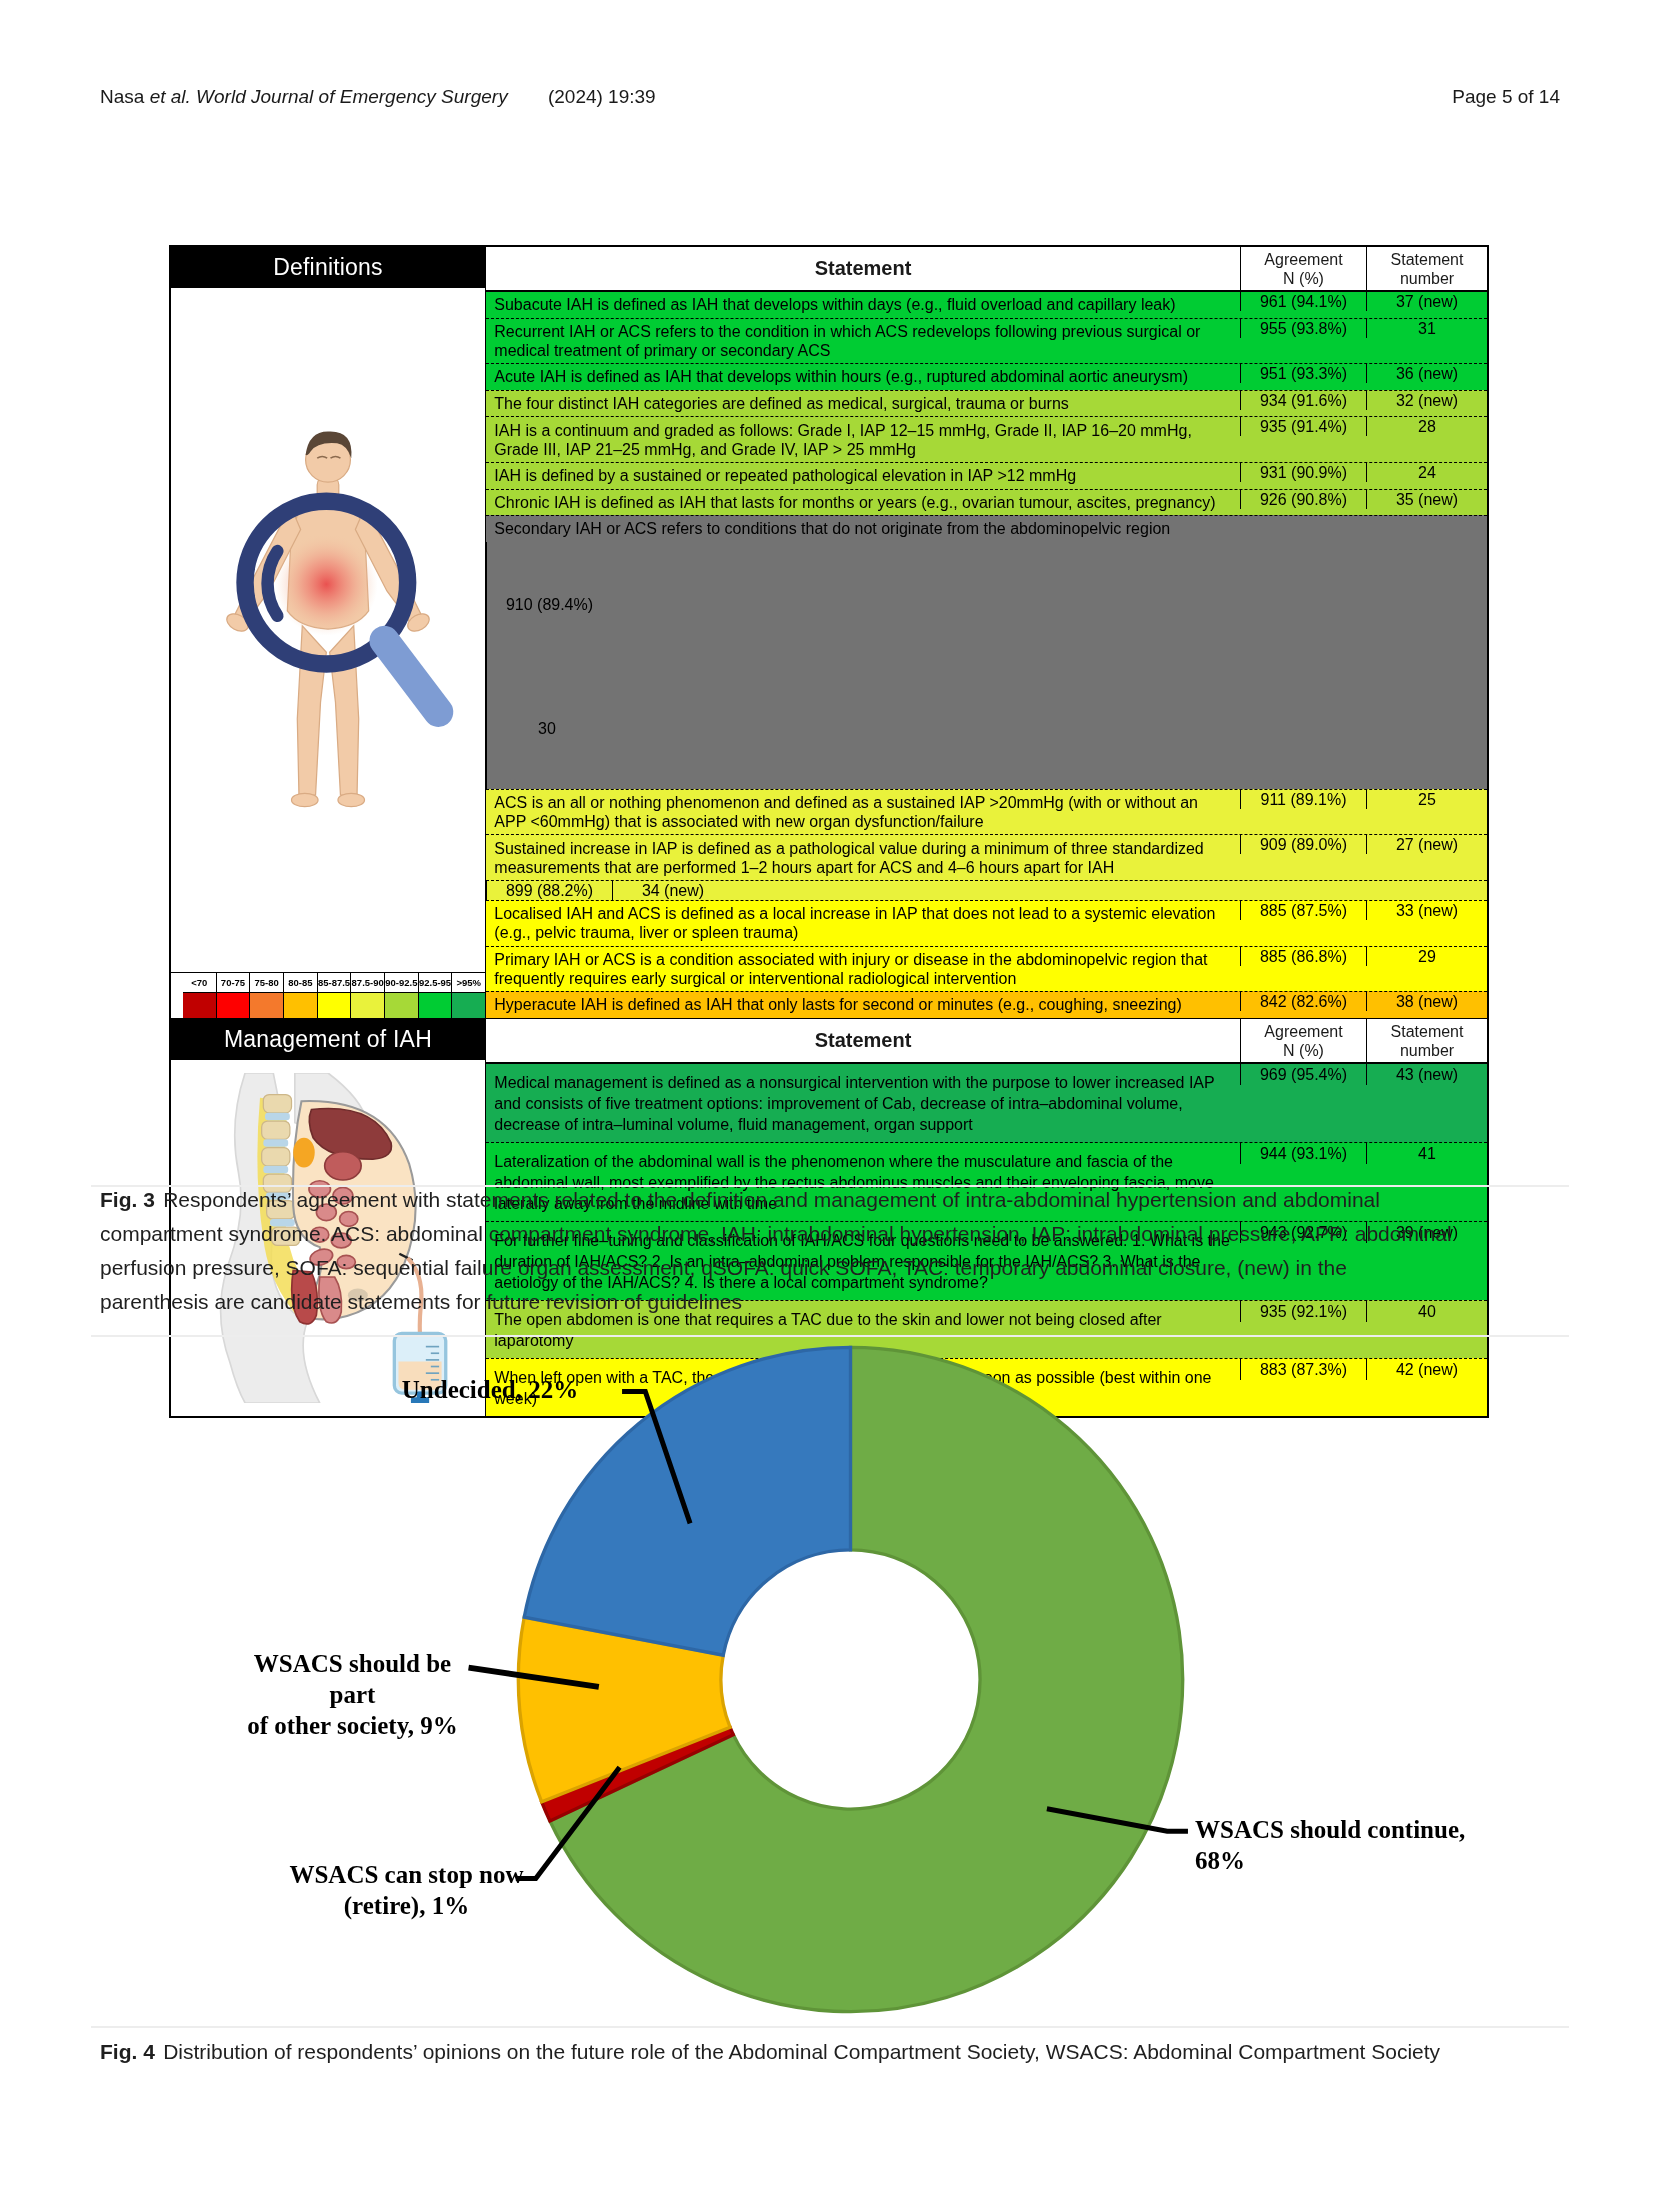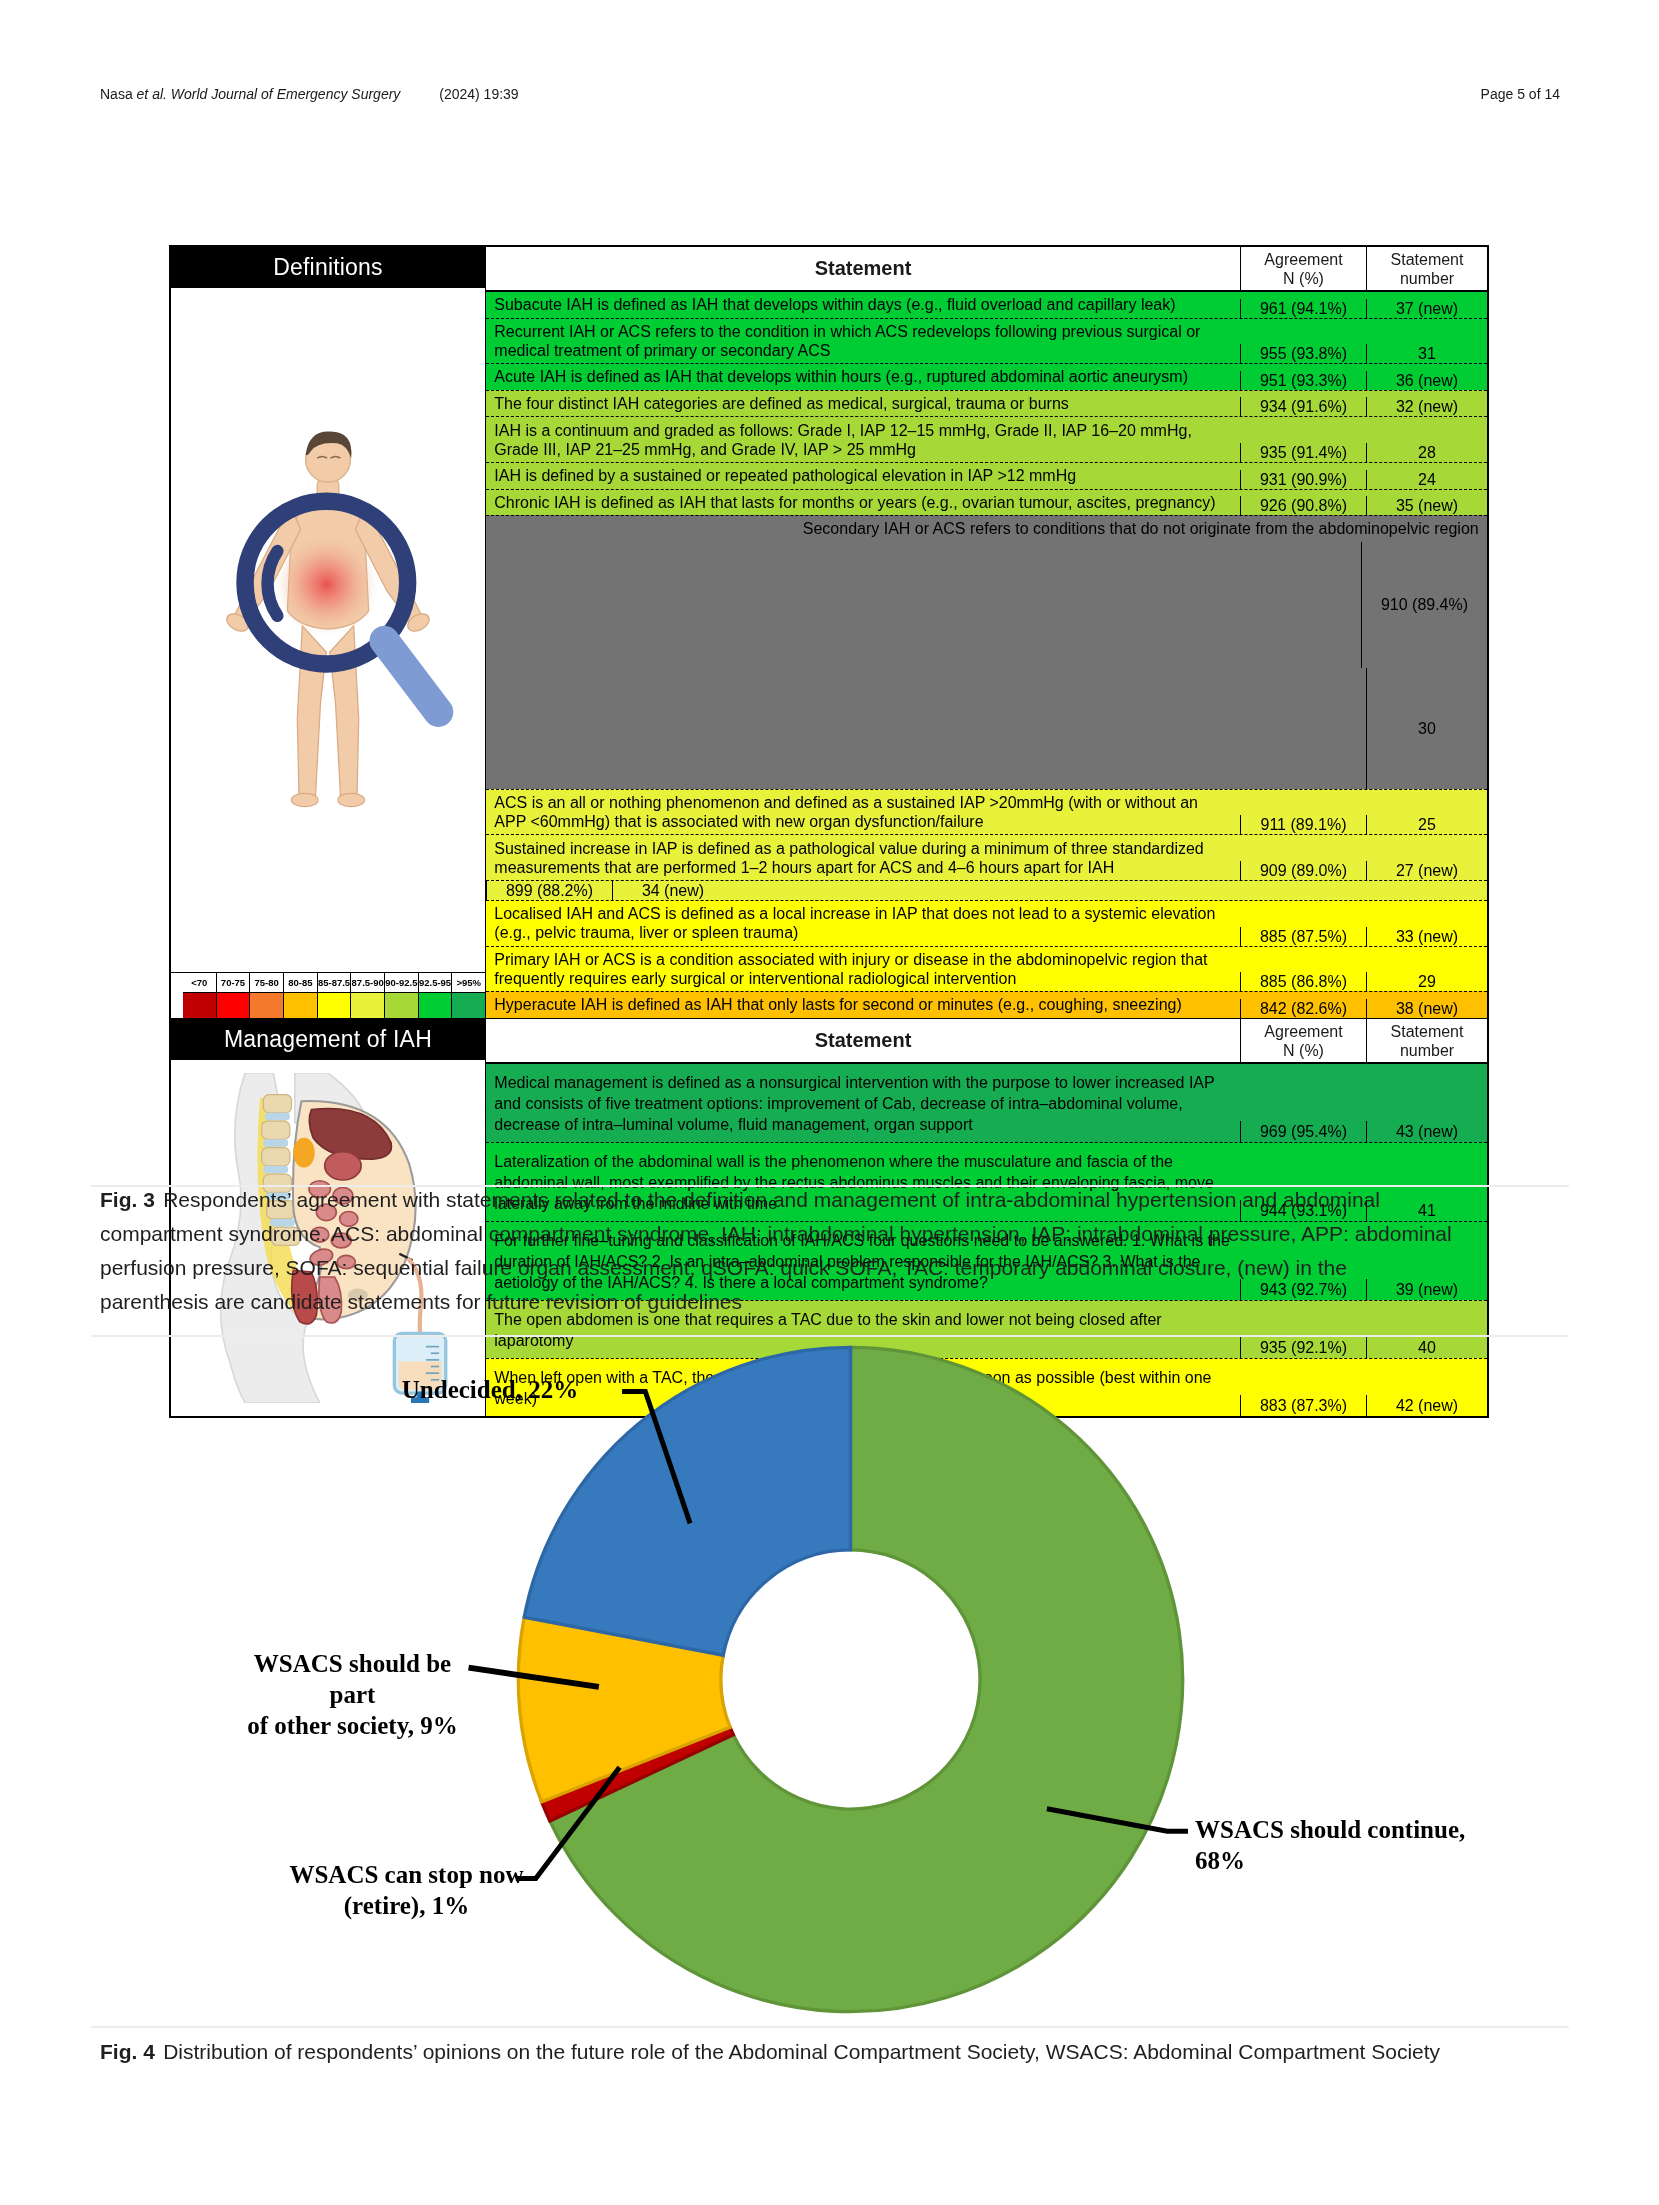--- a/index.html
+++ b/index.html
@@ -1,21 +1,21 @@
 <!DOCTYPE html>
 <html style="font-size:13.3px"><head>
 <meta charset="utf-8">
 <style>
   html,body{margin:0;padding:0;background:#ffffff;}
   .page{position:relative;width:1660px;height:2205px;background:#ffffff;overflow:hidden;
         font-family:"Liberation Sans",sans-serif;color:#1a1a1a;}
 
   
   .runhead{position:absolute;top:86px;left:100px;right:100px;display:flex;
-           justify-content:space-between;font-size:14px;color:#1a1a1a;}
+           justify-content:space-between;font-size:19px;color:#1a1a1a;}
   .runhead .ital{font-style:italic;}
   .runhead .issue{margin-left:35px;}
 
   
   .rule{position:absolute;left:91px;right:91px;height:1.7px;background:#ededed;}
 
   
   .fig3{position:absolute;left:169px;top:245px;width:1320px;}
   .sec{display:flex;align-items:stretch;border:2.5px solid #000;box-sizing:border-box;background:#fff;}
   .sec + .sec{margin-top:-2.5px;}
@@ -26,21 +26,21 @@
   .illus{flex:1;display:flex;align-items:center;justify-content:center;overflow:hidden;}
   .rightcol{flex:1;display:flex;flex-direction:column;}
   .hdrband{display:flex;border-bottom:2.5px solid #000;background:#fff;}
   .h-st{flex:1;display:flex;align-items:center;justify-content:center;
         font-weight:bold;font-size:20px;}
   .h-ag,.h-nm{display:flex;flex-direction:column;align-items:center;justify-content:center;
         font-size:16px;line-height:19px;border-left:1.7px solid #000;box-sizing:border-box;
         padding:2.5px 0;}
   .h-ag{width:126px;flex:0 0 126px;}
   .h-nm{width:121px;flex:0 0 121px;}
-  .t-row{display:flex;align-items:flex-end;}
+  .t-row{display:flex;align-items:flex-start;}
   .t-row + .t-row{border-top:1.7px dashed #000;}
   .cell{display:flex;align-items:center;box-sizing:border-box;font-size:16px;line-height:19px;color:#000;}
   .cell.st{flex:1;padding:3.3px 8.3px;}
   .cell.ag{width:126px;flex:0 0 126px;justify-content:center;border-left:1.7px solid #000;}
   .cell.nm{width:121px;flex:0 0 121px;justify-content:center;border-left:1.7px solid #000;}
   .sec-mgmt .cell{line-height:21px;}
   .sec-mgmt .cell.st{padding:7.5px 8.3px;}
 
   
   .legend{border-top:1.7px solid #000;}

